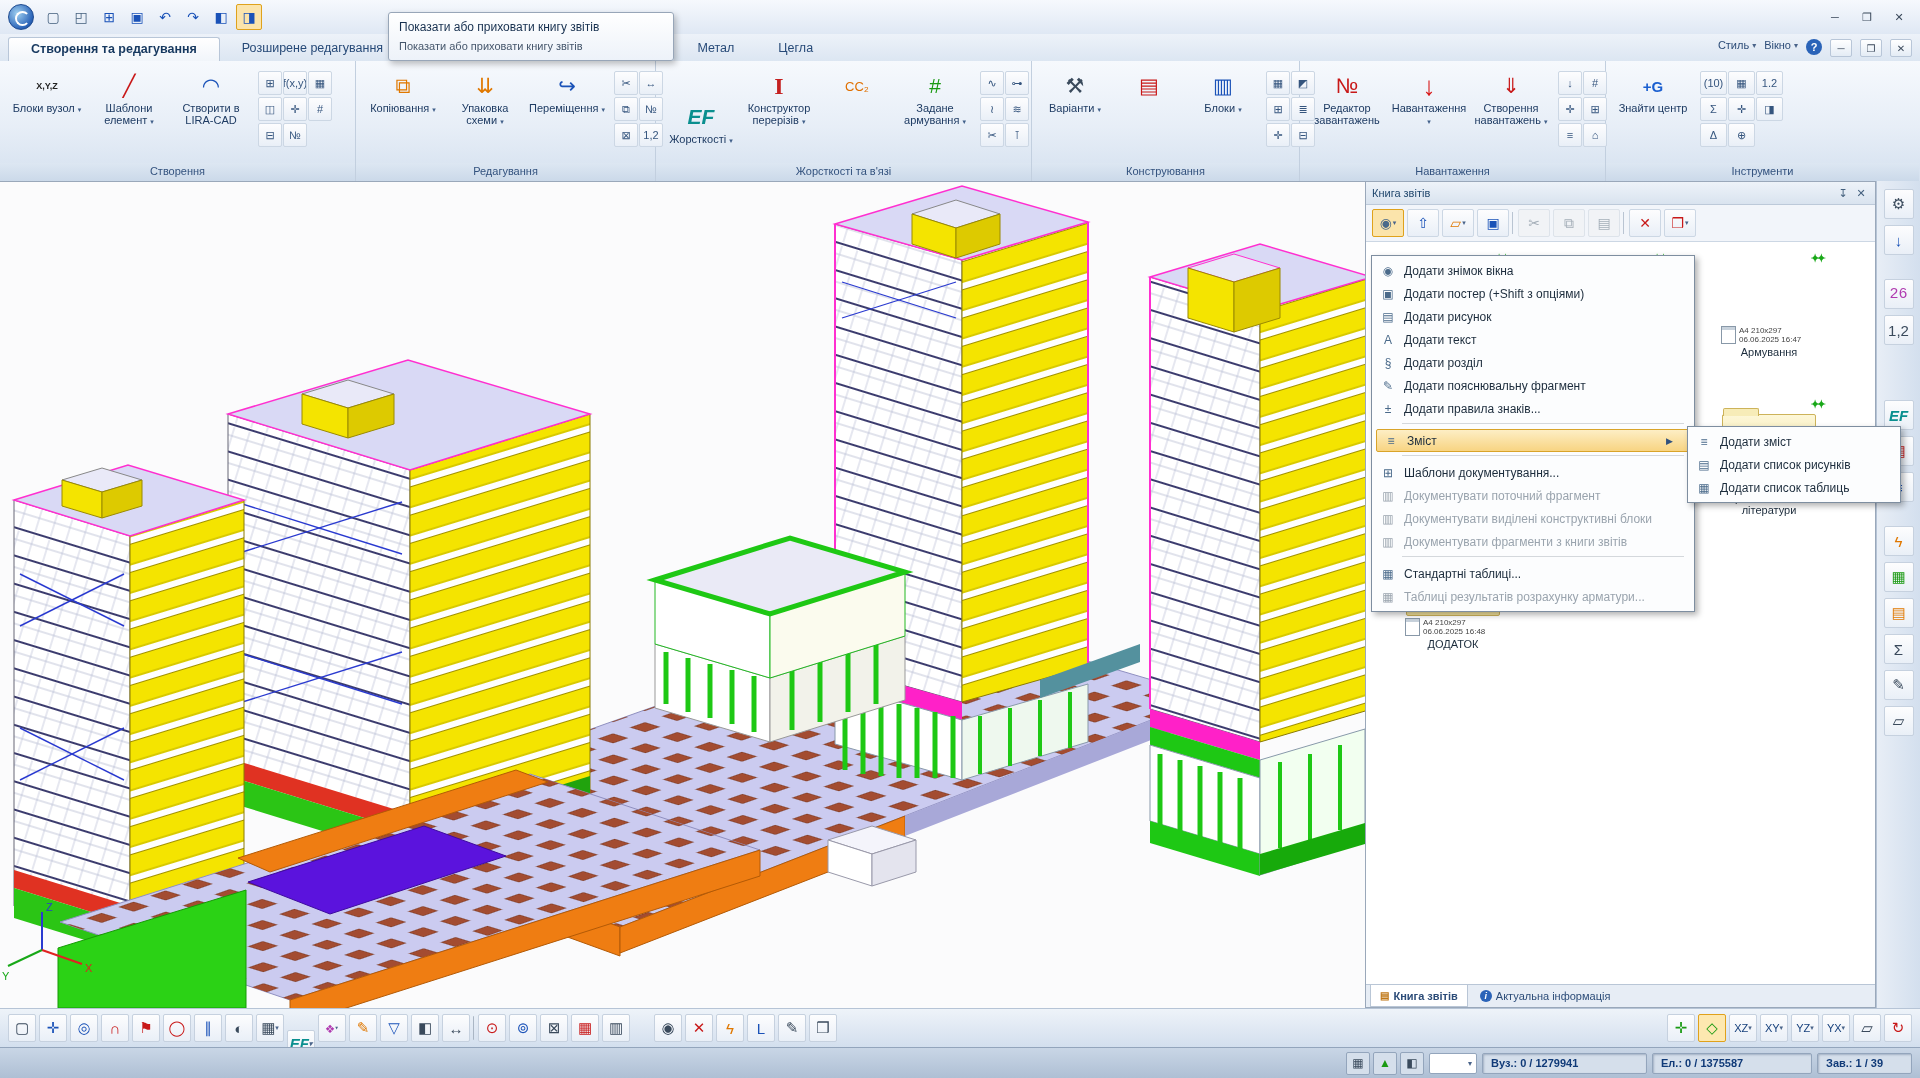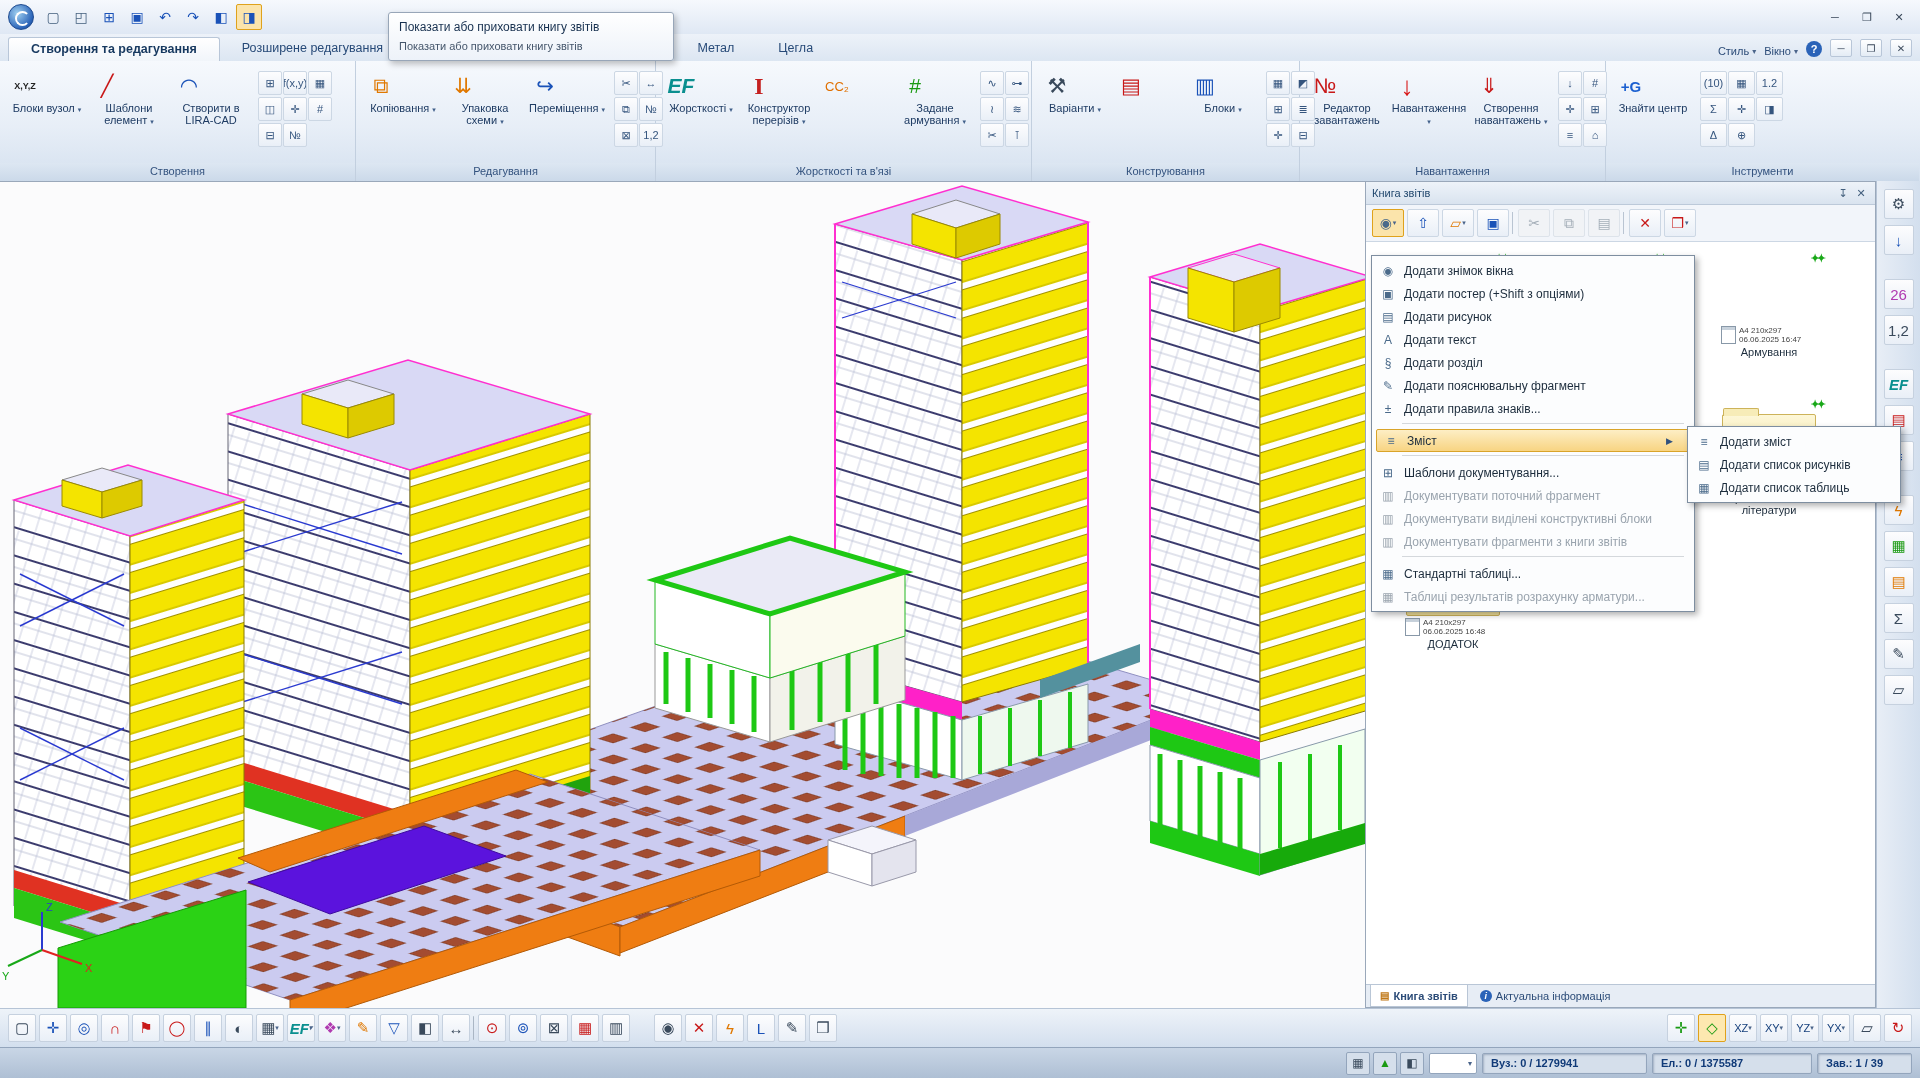--- a/index.html
+++ b/index.html
@@ -19,54 +19,54 @@
   .title{position:absolute;left:0;right:0;text-align:center;font-size:12px;color:#20242a;pointer-events:none;}
   .wincontrols{margin-left:auto;display:flex;gap:2px;padding-right:6px;z-index:2;}
   .winbtn{width:30px;height:22px;display:flex;align-items:center;justify-content:center;font-size:11px;color:#3c4a5c;}
   
   .tabrow{position:absolute;top:34px;left:0;width:1920px;height:27px;
     background:linear-gradient(#edf2f9,#dce6f2);display:flex;align-items:flex-end;}
   .tabs{display:flex;padding-left:8px;}
   .rtab{padding:4px 22px 5px;font-size:12.5px;color:#274a78;white-space:nowrap;}
   .rtab.active{background:linear-gradient(#ffffff,#f1f5fa);border:1px solid #b8c6d8;border-bottom:none;
     border-radius:3px 3px 0 0;font-weight:bold;color:#16385f;}
-  .tabrow-right{margin-left:auto;display:flex;align-items:flex-end;gap:8px;padding:0 8px 4px;}
+  .tabrow-right{margin-left:auto;display:flex;align-items:flex-start;gap:8px;padding:0 8px 4px;}
   .miniitem{font-size:11px;color:#2c4c78;display:flex;align-items:center;gap:3px;}
   .arr9{font-size:8px;color:#4a648a;}
   .minihelp{width:16px;height:16px;border-radius:50%;background:#2a63b8;color:#fff;font-size:11px;font-weight:bold;
     display:flex;align-items:center;justify-content:center;}
   .mdictl{width:20px;height:16px;font-size:10px;color:#3c4a5c;display:flex;align-items:center;justify-content:center;
     border:1px solid #b8c6d8;background:linear-gradient(#fff,#e4ecf5);border-radius:2px;}
   
   .ribbon{position:absolute;top:61px;left:0;width:1920px;height:120px;display:flex;
     background:linear-gradient(#f6f9fd 0%,#e7eef7 55%,#d5e1ef 100%);border-bottom:1px solid #b6c4d6;}
   .rgroup{height:120px;border-right:1px solid #c2cfdf;display:flex;flex-direction:column;box-sizing:border-box;}
   .rgroup-body{flex:1;display:flex;align-items:flex-start;padding:4px 4px 0 6px;gap:2px;}
   .rgroup-label{height:18px;line-height:17px;text-align:center;font-size:11px;color:#33527e;
     background:linear-gradient(#dde7f2,#cbd9e9);}
   .rbtns{display:flex;}
-  .rbtn{width:82px;height:96px;display:flex;flex-direction:column;border:1px solid transparent;
+  .rbtn{width:82px;height:96px;display:flex;flex-direction:column;align-items:center;border:1px solid transparent;
     border-radius:3px;padding-top:3px;box-sizing:border-box;}
   .ric{width:36px;height:34px;display:flex;align-items:center;justify-content:center;font-size:21px;color:#3b5a82;}
   .rlbl{font-size:11px;line-height:11.5px;text-align:center;color:#1e3b63;max-width:80px;}
   .rbtn .arr{display:none;font-size:7px;color:#41608a;}
   .rbtn.arrow .arr{display:inline;}
   .rsmall{display:grid;grid-template-rows:repeat(3,24px);grid-auto-flow:column;grid-auto-columns:23px;gap:2px;
     margin-left:4px;padding-top:6px;}
   .sic{width:22px;height:22px;display:flex;align-items:center;justify-content:center;font-size:11px;color:#35557e;
     border:1px solid #ccd7e4;border-radius:2px;background:linear-gradient(#fdfdfe,#e9eff7);
     white-space:nowrap;overflow:hidden;}
   .ic-xyz{font-size:9px;font-weight:bold;color:#222;}
-  .ic-ef,.c-teal{color:#0a8f8f;font-weight:bold;font-style:italic;}
+  .ic-ef,.c-teal{color:#0a8f8f;font-weight:bold;font-style:italic;margin-top:31px;}
   .ic-ibeam{font-family:"Liberation Serif",serif;font-weight:bold;color:#c42020;font-size:24px;}
   .ic-cc{color:#e07000;font-weight:normal;font-size:13px;}
   .ic-g{color:#1a5fd0;font-weight:bold;font-size:15px;}
   .ic-bigdown{color:#d81818;font-size:26px;font-weight:bold;}
   .c-red{color:#c81818;} .c-blue{color:#1a52b8;} .c-green{color:#1a9a12;} .c-orange{color:#e07800;}
-  .c-dark{color:#3a4a5c;} .c-multi{color:#b03ab0;} .c-cam{color:#4a6a8a;}
+  .c-dark{color:#3a4a5c;} .c-multi{color:#b03ab0;font-family:Liberation Mono, monospace;} .c-cam{color:#4a6a8a;}
   
   .viewport{position:absolute;top:181px;left:0;width:1365px;height:827px;background:#fbfbfc;
     border-top:1px solid #9aa8ba;box-sizing:border-box;}
   
   .panel{position:absolute;top:181px;left:1365px;width:511px;height:827px;background:#ffffff;
     border:1px solid #9aa8ba;box-sizing:border-box;display:flex;flex-direction:column;}
   .phead{height:22px;background:linear-gradient(#eef3f9,#d9e3ef);border-bottom:1px solid #bcc9d9;
     display:flex;align-items:center;padding:0 6px;font-size:11px;color:#22486e;}
   .phicon{margin-left:auto;width:16px;text-align:center;font-size:11px;color:#44607e;}
   .phicon + .phicon{margin-left:2px;}

